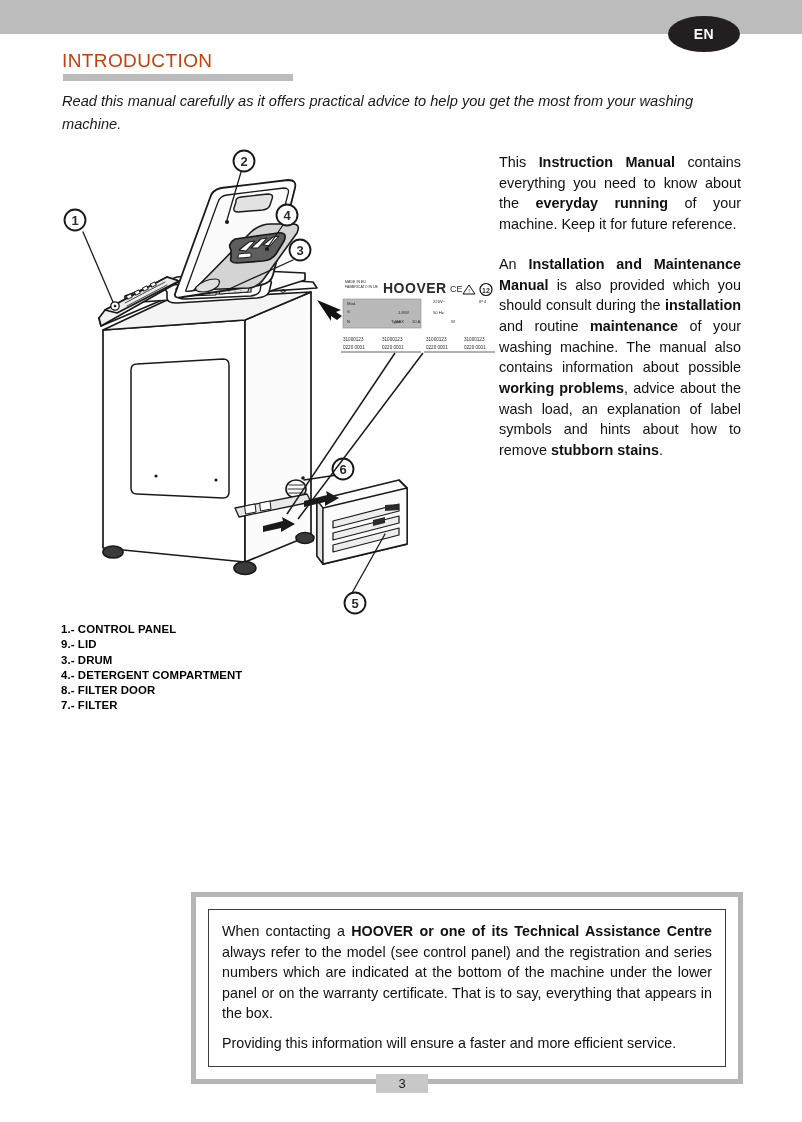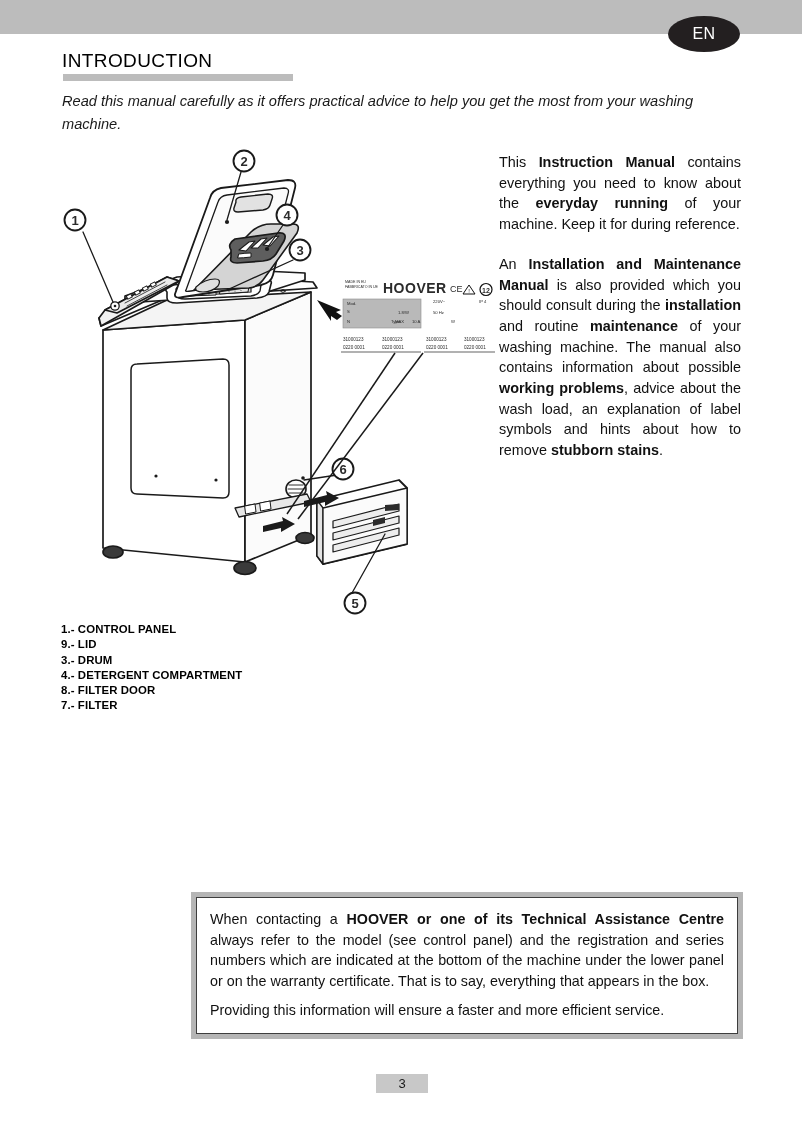--- a/index.html
+++ b/index.html
@@ -23,36 +23,36 @@
     width: 802px; height: 34px;
     background: #bcbcbc;
   }
   #lang-badge {
     position: absolute;
     left: 668px; top: 16px;
     width: 72px; height: 36px;
     border-radius: 50%;
     background: #231f20;
     color: #ffffff;
-    font-size: 16px;
-    font-weight: normal;
+    font-size: 14px;
+    font-weight: bold;
     letter-spacing: 0.5px;
     display: flex;
     align-items: center;
     justify-content: center;
   }
 
   
   #section-title {
     position: absolute;
     left: 62px; top: 50px;
     font-size: 19px;
     font-weight: 400;
     letter-spacing: 0.4px;
-    color: #000000;
+    color: #c2410c;
   }
   #section-rule {
     position: absolute;
     left: 63px; top: 74px;
     width: 230px; height: 7px;
     background: #bcbcbc;
   }
 
   
   #intro-paragraph {
@@ -101,21 +101,21 @@
   #legend div { white-space: nowrap; }
 
   
   #notice-box {
     position: absolute;
     left: 191px; top: 892px;
     width: 552px;
     box-sizing: border-box;
     border: 5px solid #b5b5b5;
     background: #ffffff;
-    padding: 0;
+    padding: 12px;
   }
   #notice-inner {
     border: 1px solid #3d3d3d;
     padding: 11px 13px 12px 13px;
   }
   #notice-inner p {
     margin: 0;
     font-size: 14.3px;
     line-height: 20.6px;
     color: #111111;
@@ -397,21 +397,21 @@
 
     <g fill="none" stroke="#1a1a1a" stroke-width="1.5">
       <path d="M 340 213 L 232 374"></path>
       <path d="M 368 213 L 243 379"></path>
     </g>
   </g>
 </svg>
 </div>
 
 <div id="right-column">
-  <p><span>This </span><b>Instruction Manual</b><span> contains everything you need to know about the </span><b>everyday running</b><span> of your machine. Keep it for during reference.</span></p>
+  <p><span>This </span><b>Instruction Manual</b><span> contains everything you need to know about the </span><b>everyday running</b><span> of your machine. Keep it for future reference.</span></p>
 
   <p><span>An </span><b>Installation and Maintenance Manual</b><span> is also provided which you should consult during the </span><b>installation</b><span> and routine </span><b>maintenance</b><span> of your washing machine. The manual also contains information about possible </span><b>working problems</b><span>, advice about the wash load, an explanation of label symbols and hints about how to remove </span><b>stubborn stains</b><span>.</span></p>
 </div>
 
 <div id="legend">
   <div>1.- CONTROL PANEL</div>
   <div>9.- LID</div>
   <div>3.- DRUM</div>
   <div>4.- DETERGENT COMPARTMENT</div>
   <div>8.- FILTER DOOR</div>

